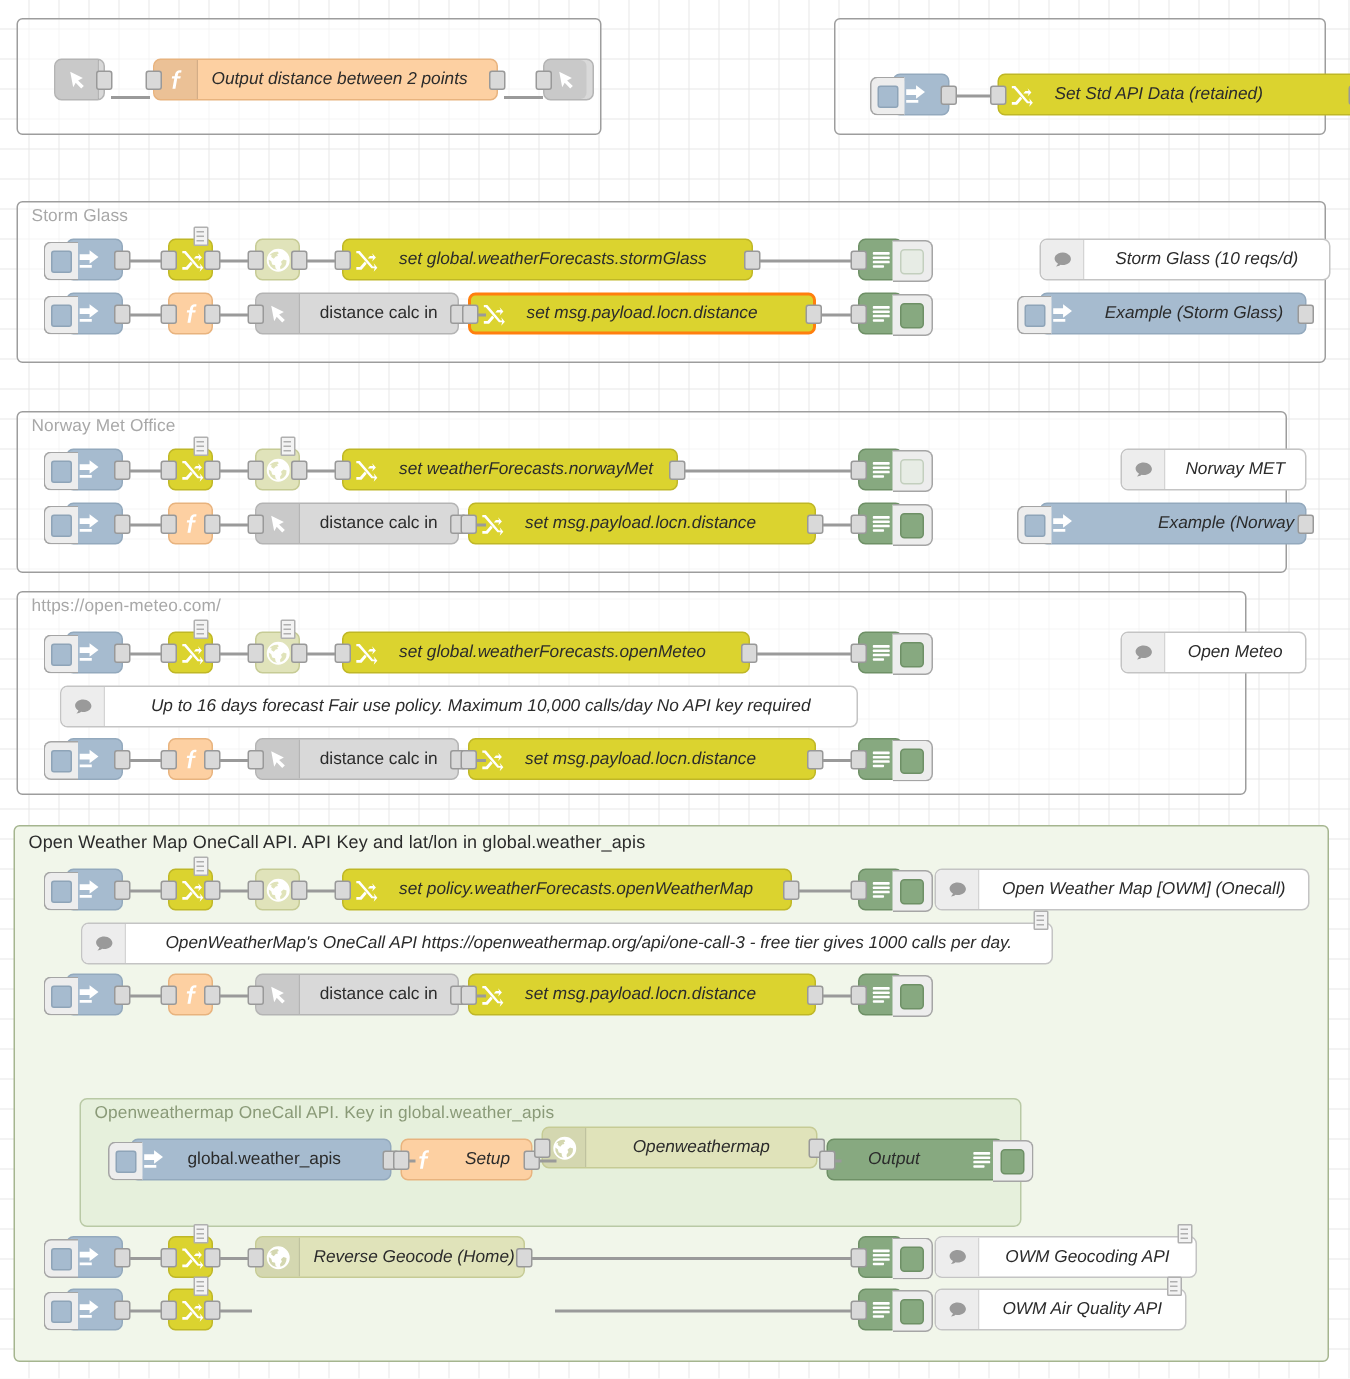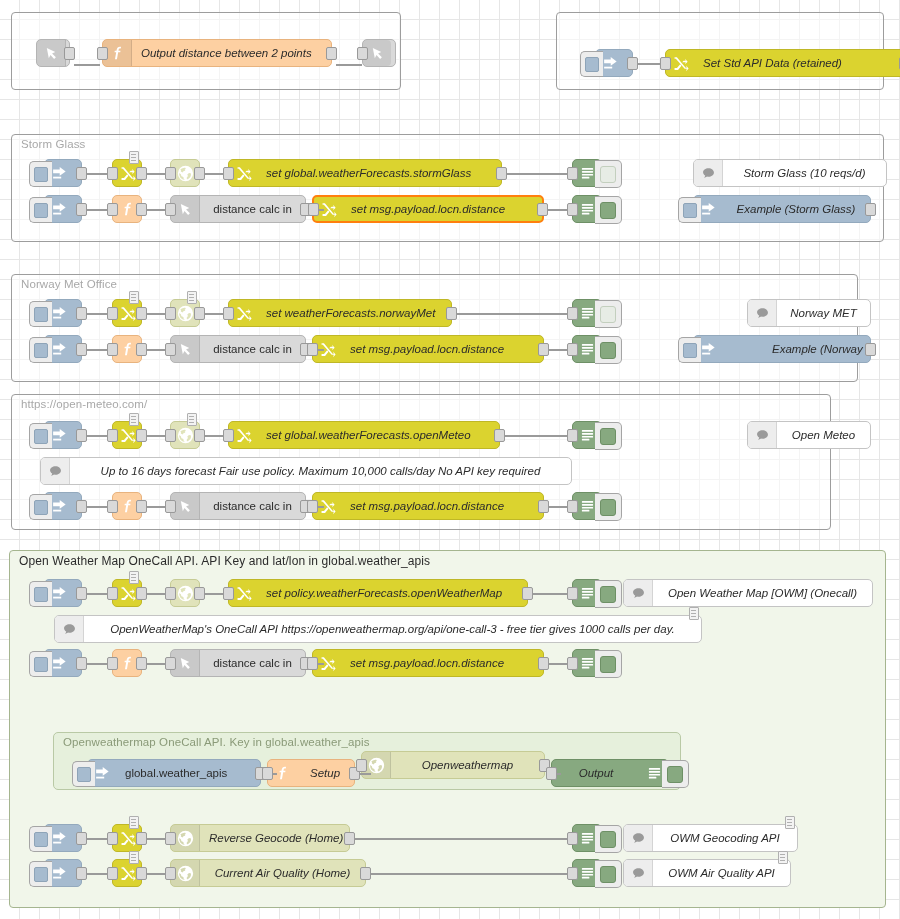--- a/index.html
+++ b/index.html
@@ -864,21 +864,21 @@
         <svg class="ic" width="15" height="15" viewBox="0 0 16 16">
           <rect class="ic-w" x="2" y="2.2" width="12" height="1.8" rx=".6"></rect>
           <rect class="ic-w" x="2" y="5.3" width="12" height="1.8" rx=".6"></rect>
           <rect class="ic-w" x="2" y="8.4" width="12" height="1.8" rx=".6"></rect>
           <rect class="ic-w" x="2" y="11.5" width="8" height="1.8" rx=".6"></rect>
         </svg>
       </div>
       <div class="port in"></div>
     </div>
 
-    <div class="group inner" style="left:43px;top:181px;width:628px;height:58px;">
+    <div class="group inner" style="left:43px;top:181px;width:628px;height:86px;">
       <div class="group-label mid">Openweathermap OneCall API. Key in global.weather_apis</div>
 
       <div class="node n-inject" style="left:33px;top:26px;width:174px;">
         <div class="btn-sq">
             <i></i>
           </div>
         <div class="icon-box" style="background:none;border:none;">
           <svg class="ic" width="17" height="17" viewBox="0 0 16 16">
               <path class="ic-w" d="M2 4.2h6.2V1.8L13.8 6 8.2 10.2V7.8H2z"></path>
               <path class="ic-w" d="M2 11h7.6v1.7H2z"></path>
@@ -1016,30 +1016,20 @@
           <path class="ic-w" d="M2.4 2.2h2.2l8.2 9.7h1.1l-.6-2 2.3 2.8-2.3 2.5.6-2.2h-2L3.6 3.6H2.4z"></path>
           <path class="ic-w" d="M2.4 12.3h2.3l3-3.5 1.2 1.4-3.2 3.8H2.4z"></path>
           <path class="ic-w" d="M10.9 5.4 9.6 6.9 12.9 6.9l-.6 1.9 2.4-2.5-2.4-2.7.6 1.8z"></path>
         </svg>
       </div>
       <div class="port in"></div>
       <div class="port out"></div>
     </div>
     <div class="wire" style="left:136px;top:322px;width:22px;"></div>
 
-    <div class="node n-http" style="left:160px;top:308px;width:196px;">
-      <div class="icon-box" style="background:rgba(0,0,0,0.05);">
-        <svg class="ic" width="17" height="17" viewBox="0 0 16 16">
-            <path class="ic-w" d="M8 .8a7.2 7.2 0 1 0 0 14.4A7.2 7.2 0 0 0 8 .8zm-.2 1.9.5 1-1 .6.5 1.1-1.4.3L5.2 7 3.6 6l.2-1.5L2.5 5A5.6 5.6 0 0 1 7.8 2.7zM2.1 7.5l1.5 1.2.6 1.9 1.8.6.3 1.8 1 1a5.6 5.6 0 0 1-5.2-6.5zm7.3 6.1-.3-1.6 1.2-1.7-.6-1.3 1.6-1.4 1.9.5a5.6 5.6 0 0 1-3.8 5.5z"></path>
-          </svg>
-      </div>
-      <div class="port in"></div>
-      <div class="label italic center">Current Air Quality (Home)</div>
-      <div class="port out"></div>
-    </div>
     <div class="wire" style="left:360px;top:322px;width:202px;"></div>
 
     <div class="node n-debug" style="left:562px;top:308px;width:30px;">
       <div class="btn-dbg">
           <i></i>
         </div>
       <div class="icon-box" style="background:none;border:none;">
         <svg class="ic" width="15" height="15" viewBox="0 0 16 16">
           <rect class="ic-w" x="2" y="2.2" width="12" height="1.8" rx=".6"></rect>
           <rect class="ic-w" x="2" y="5.3" width="12" height="1.8" rx=".6"></rect>

